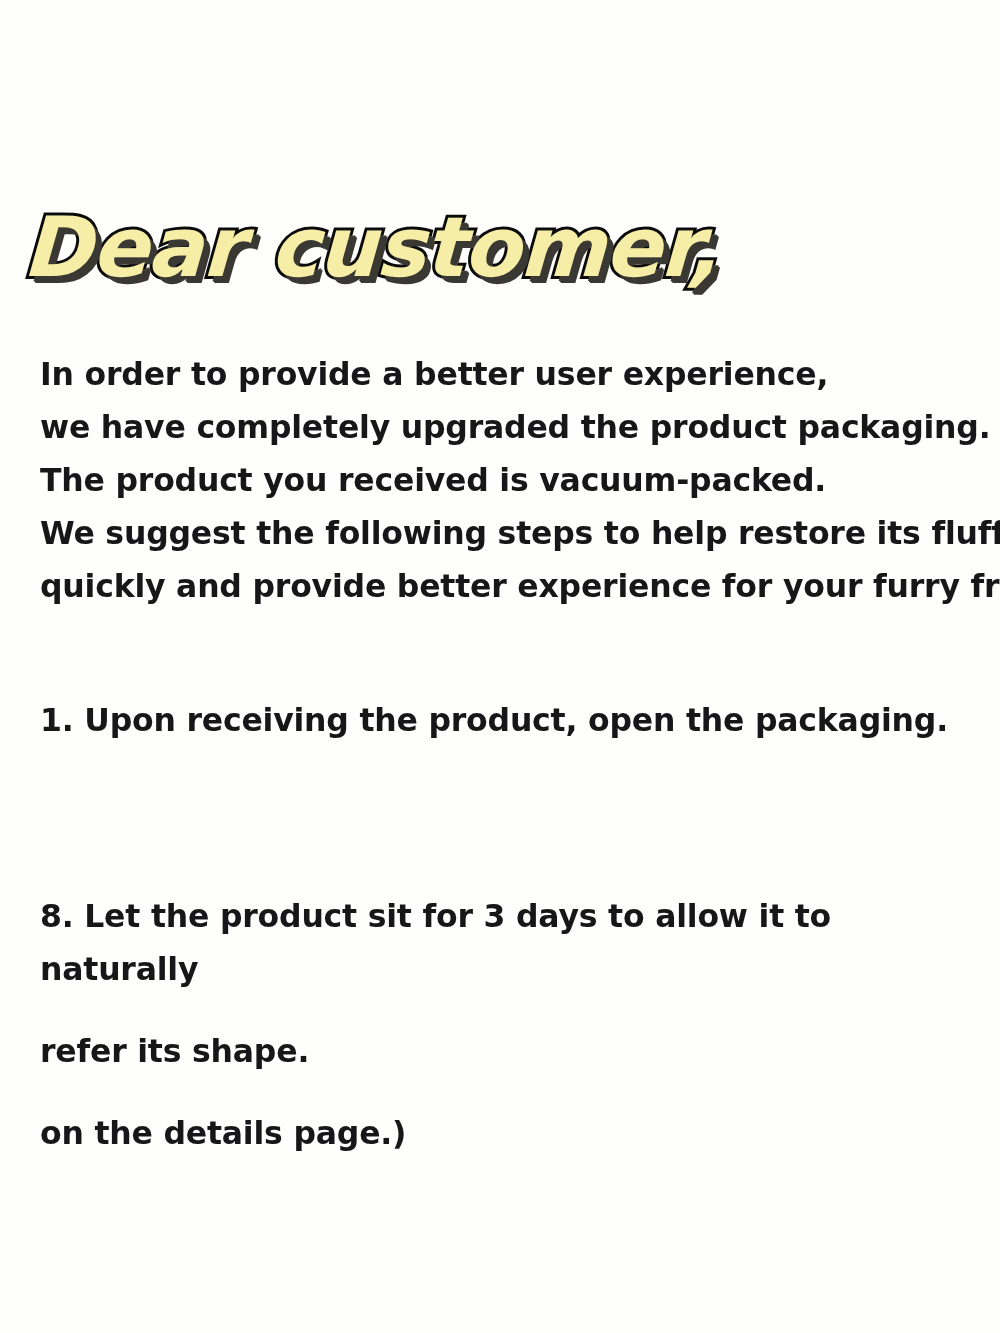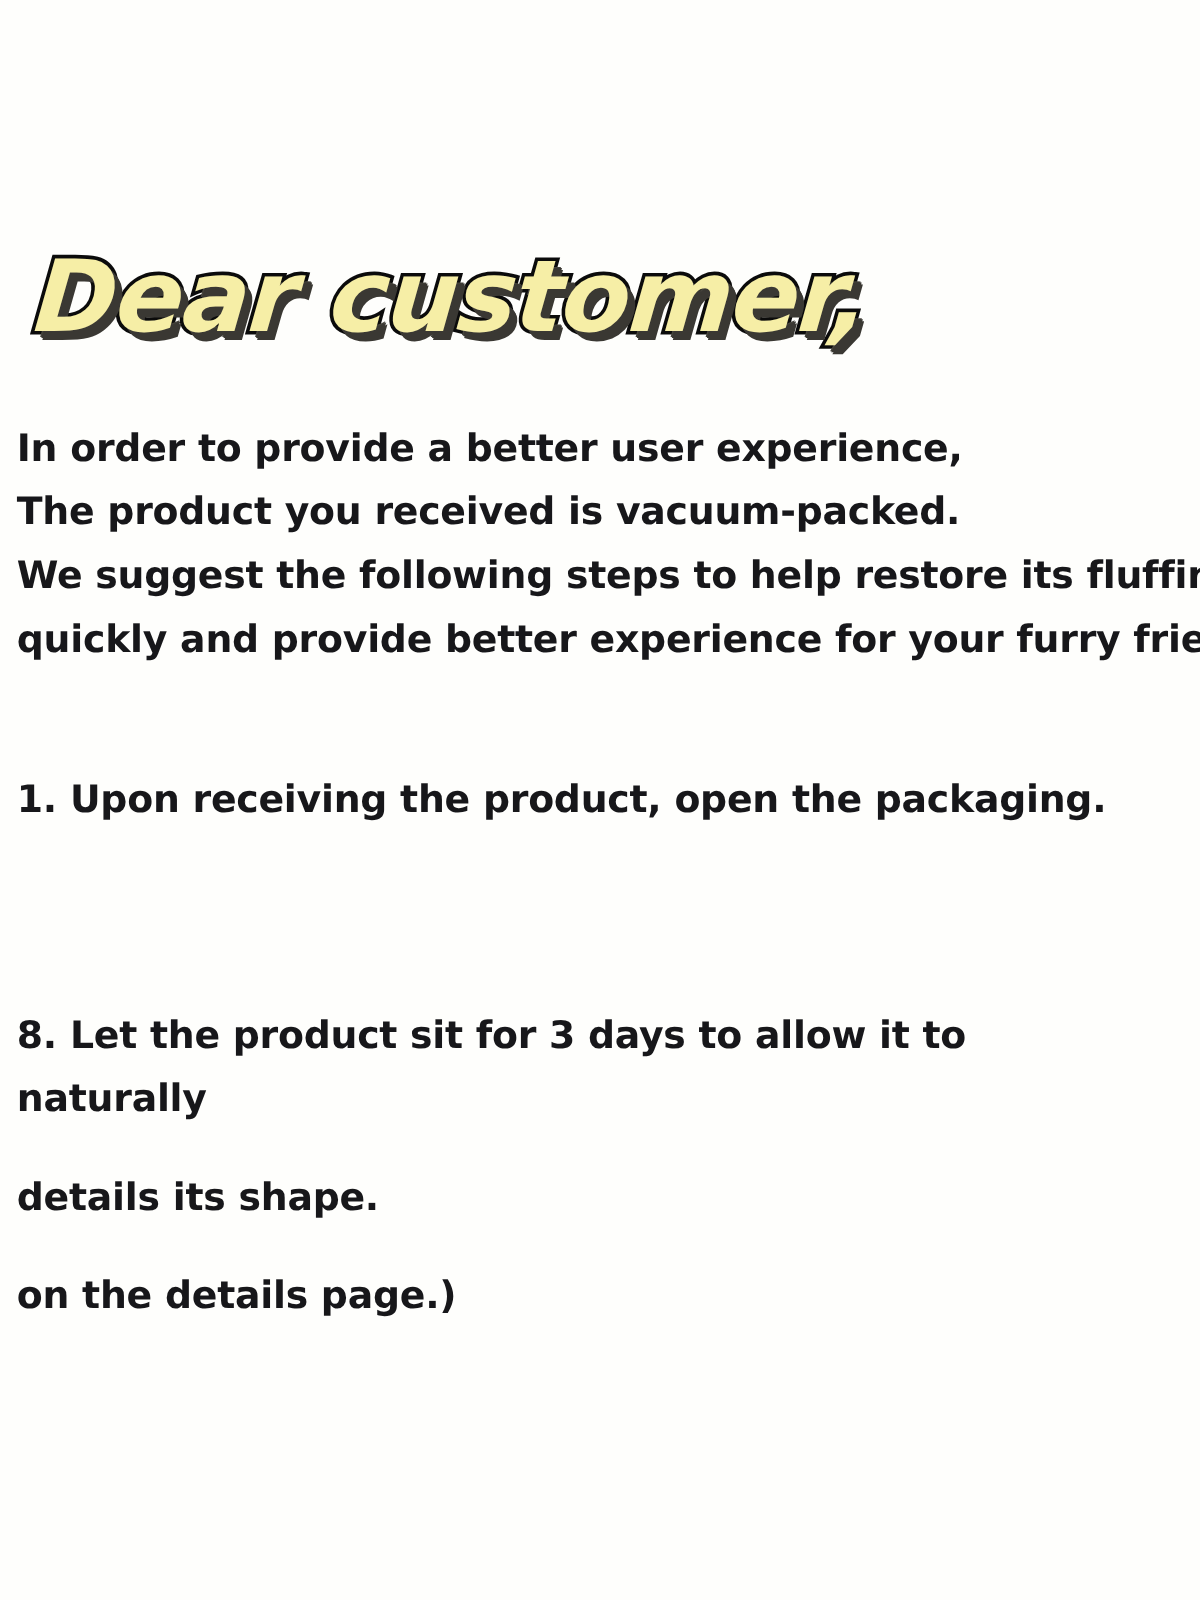--- a/index.html
+++ b/index.html
@@ -48,21 +48,21 @@
     paint-order: stroke fill;
     text-shadow:
        7px 7px 0 #3a3833,
        6px 6px 0 #3a3833,
        5px 5px 0 #46443d;
   }
 
   
   .body-copy {
     position: absolute;
-    left: 14px;
+    left: 40px;
     top: 348px;
     width: 956px;
   }
 
   .line {
     font-family: "DejaVu Sans", sans-serif;
     font-weight: 700;
     font-size: 31.5px;
     line-height: 53px;
     color: #17171a;
@@ -82,36 +82,37 @@
 <div class="page">
 
   <div class="heading-wrap">
     <h1 class="heading">Dear customer,</h1>
   </div>
 
   <div class="body-copy">
 
     <div class="intro-block">
       <p class="line">In order to provide a better user experience,</p>
+      <p class="line">we have completely upgraded the product packaging.</p>
       <p class="line">The product you received is vacuum-packed.</p>
       <p class="line">We suggest the following steps to help restore its fluffiness</p>
       <p class="line">quickly and provide better experience for your furry friend:</p>
     </div>
 
     <div class="block-gap-intro"></div>
 
     <div class="step">
       <p class="line">1. Upon receiving the product, open the packaging.</p>
     </div>
 
     <div class="block-gap-step"></div>
 
 
     <div class="block-gap-step"></div>
 
     <div class="step">
       <p class="line">8. Let the product sit for 3 days to allow it to naturally</p>
-      <p class="line">details its shape.</p>
+      <p class="line">refer its shape.</p>
       <p class="line">on the details page.)</p>
     </div>
 
   </div>
 </div>
 
 </body></html>

